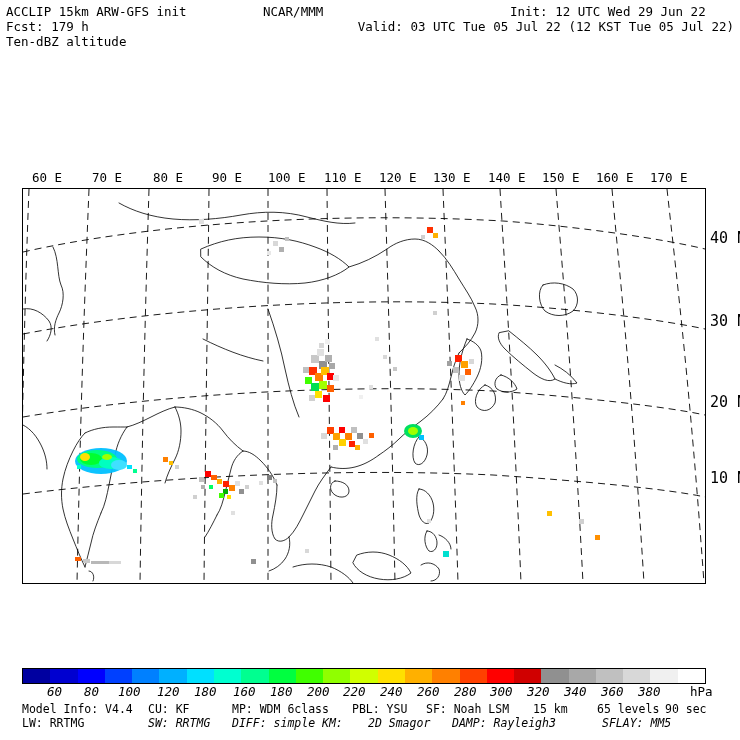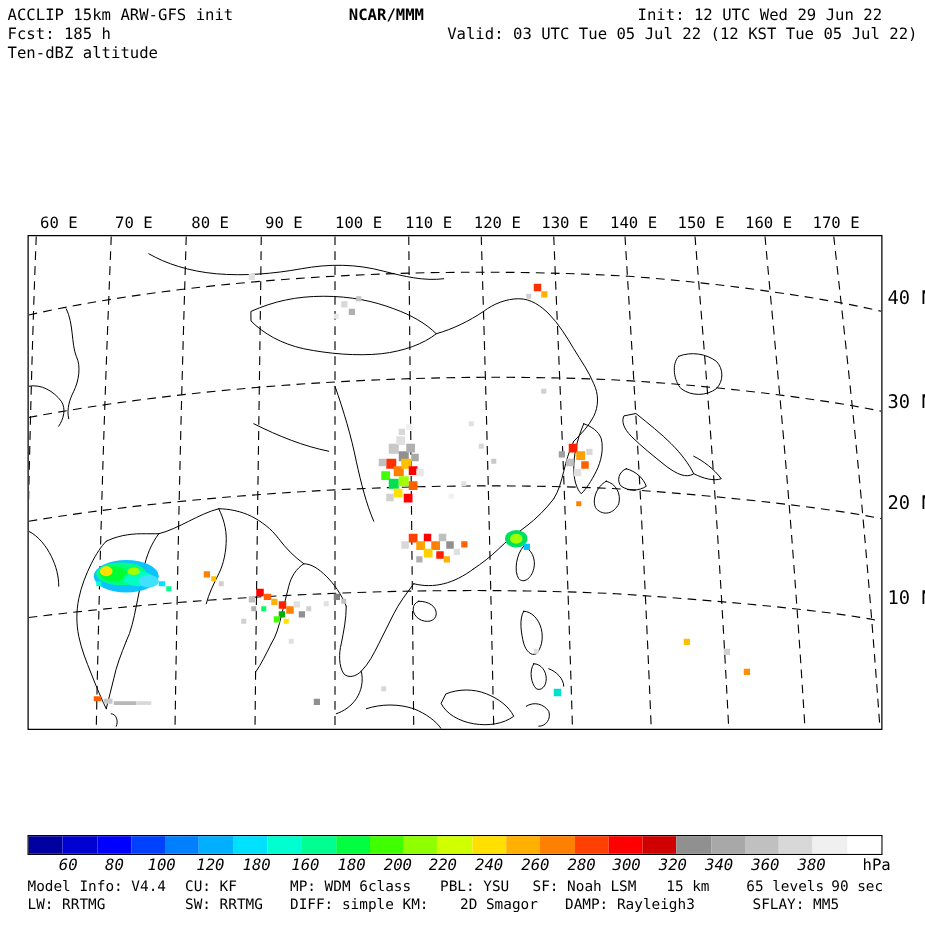--- a/index.html
+++ b/index.html
@@ -4,21 +4,21 @@
 <style>
   html,body{margin:0;padding:0;background:#ffffff;}
   body{width:740px;height:740px;overflow:hidden;font-family:"DejaVu Sans Mono","Liberation Mono",monospace;color:#000;}
   .page{position:relative;width:644px;height:740px;}
 
   
   .hdr{position:absolute;left:0;top:0;width:740px;height:60px;font-size:12.5px;line-height:15px;}
   .hdr .l1{position:absolute;left:6px;top:4px;}
   .hdr .l2{position:absolute;left:6px;top:19px;}
   .hdr .l3{position:absolute;left:6px;top:34px;}
-  .hdr .c1{position:absolute;left:279px;top:4px;font-weight:bold;}
+  .hdr .c1{position:absolute;left:263px;top:4px;}
   .hdr .r1{position:absolute;left:510px;top:4px;}
   .hdr .r2{position:absolute;left:338px;top:19px;width:396px;text-align:right;}
 
   
   .mapwrap{position:absolute;left:22px;top:188px;width:684px;height:396px;}
   .mapbox{position:absolute;left:0;top:0;width:684px;height:396px;border:1px solid #000;box-sizing:border-box;background:#fff;overflow:hidden;}
   .mapbox svg{display:block;}
 
   
   .xlabels{position:absolute;left:22px;top:170px;width:684px;height:16px;}
@@ -31,30 +31,30 @@
   .cbar i{display:block;height:100%;flex:1 1 auto;}
   .cbarlabels{position:absolute;left:0;top:684px;width:740px;height:16px;font-style:italic;}
   .cbarlabels span{position:absolute;font-size:12.5px;white-space:nowrap;}
   .cbarunit{position:absolute;left:690px;top:684px;font-size:12.5px;}
 
   
   .foot{position:absolute;left:0;top:702px;width:740px;font-size:11.5px;line-height:14px;}
   .foot .f1{position:absolute;left:22px;top:0;}
   .foot .f2{position:absolute;left:22px;top:14px;}
   .foot .c{position:absolute;top:0;}
-  .foot .c2{position:absolute;top:14px;}
+  .foot .c2{position:absolute;top:14px;font-style:italic;}
 </style>
 </head>
 <body>
 
 <div class="page">
 
   <div class="hdr">
     <div class="l1">ACCLIP 15km ARW-GFS init</div>
-    <div class="l2">Fcst:  185 h</div>
+    <div class="l2">Fcst:  179 h</div>
     <div class="l3">Ten-dBZ altitude</div>
     <div class="c1">NCAR/MMM</div>
     <div class="r1">Init:  12 UTC Wed 29 Jun 22</div>
     <div class="r2">Valid: 03 UTC Tue 05 Jul 22 (12 KST Tue 05 Jul 22)</div>
   </div>
 
   <div class="xlabels">
     <span style="left:10px">60 E</span>
     <span style="left:70px">70 E</span>
     <span style="left:131px">80 E</span>

